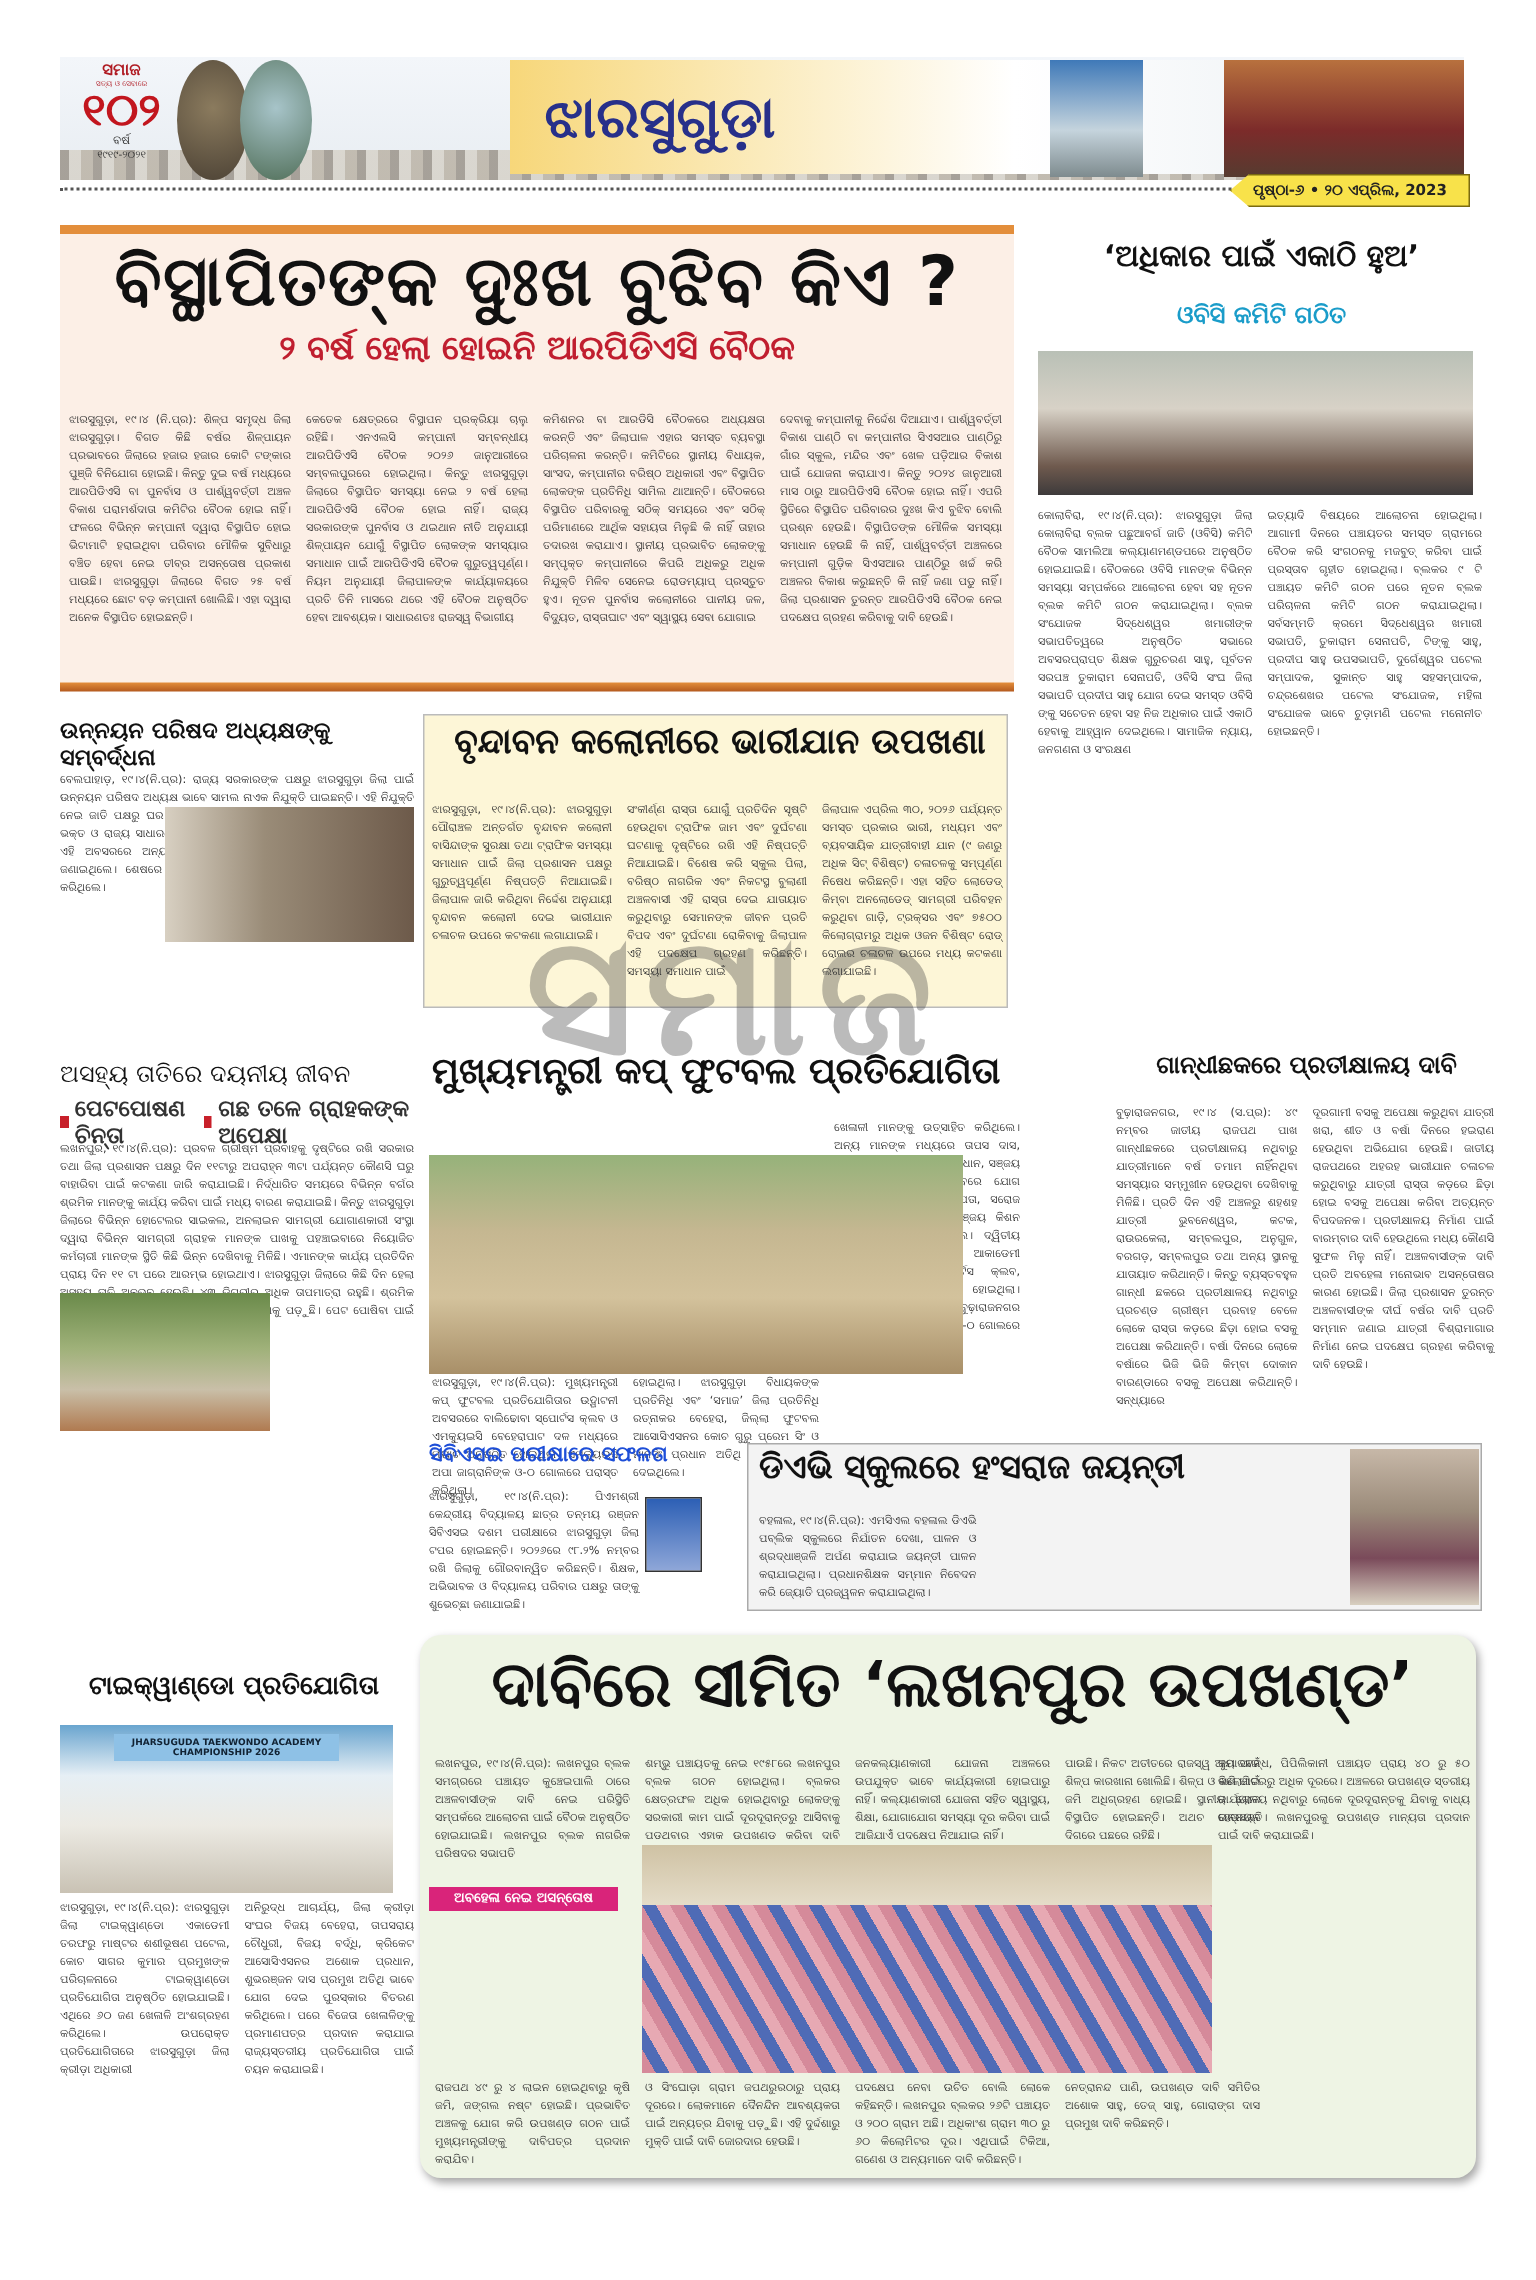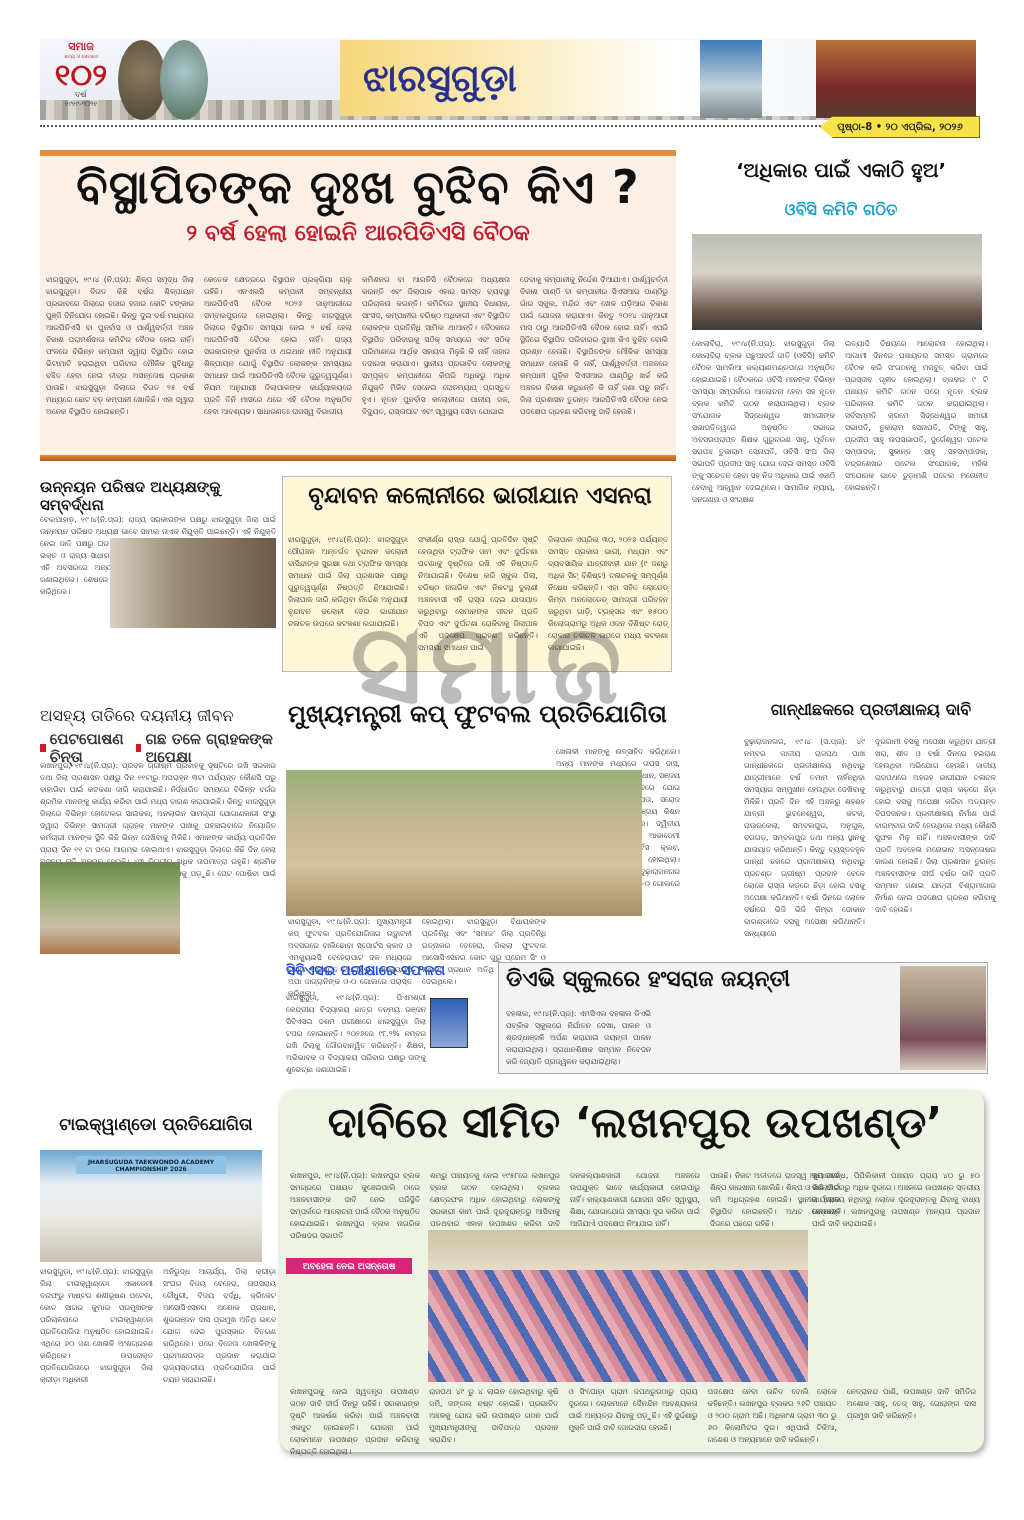--- a/index.html
+++ b/index.html
@@ -119,21 +119,21 @@
   <div class="l4">ବର୍ଷ</div>
   <div class="l5">୧୯୧୯-୨୦୨୧</div>
 </div>
 <div class="abs photo ph1"></div>
 <div class="abs photo ph2"></div>
 <div class="abs mast-strip"></div>
 <div class="abs mast-title" style="left:330px;width:220px;">ଝାରସୁଗୁଡ଼ା</div>
 <div class="abs mast-img1" style="left:700px;width:62px;"></div>
 <div class="abs mast-img2" style="left:816px;width:160px;"></div>
 <div class="abs dotline"></div>
-<div class="abs pagetag">ପୃଷ୍ଠା-8 • ୨୦ ଏପ୍ରିଲ, ୨୦୨୬</div>
+<div class="abs pagetag">ପୃଷ୍ଠା-୬ • ୨୦ ଏପ୍ରିଲ, 2023</div>
 
 <div class="abs lead-box"></div>
 <div class="abs lead-topbar"></div>
 <div class="abs lead-head">ବିସ୍ଥାପିତଙ୍କ ଦୁଃଖ ବୁଝିବ କିଏ ?</div>
 <div class="abs lead-sub">୨ ବର୍ଷ ହେଲା ହୋଇନି ଆରପିଡିଏସି ବୈଠକ</div>
 <div class="abs lead-cols cols">
   <p class="col">ଝାରସୁଗୁଡ଼ା, ୧୯।୪ (ନି.ପ୍ର): ଶିଳ୍ପ ସମୃଦ୍ଧ ଜିଲା ଝାରସୁଗୁଡ଼ା। ବିଗତ କିଛି ବର୍ଷର ଶିଳ୍ପାୟନ ପ୍ରଭାବରେ ଜିଲାରେ ହଜାର ହଜାର କୋଟି ଟଙ୍କାର ପୁଞ୍ଜି ବିନିଯୋଗ ହୋଇଛି। କିନ୍ତୁ ଦୁଇ ବର୍ଷ ମଧ୍ୟରେ ଆରପିଡିଏସି ବା ପୁନର୍ବାସ ଓ ପାର୍ଶ୍ୱବର୍ତ୍ତୀ ଅଞ୍ଚଳ ବିକାଶ ପରାମର୍ଶଦାତା କମିଟିର ବୈଠକ ହୋଇ ନାହିଁ। ଫଳରେ ବିଭିନ୍ନ କମ୍ପାନୀ ଦ୍ୱାରା ବିସ୍ଥାପିତ ହୋଇ ଭିଟାମାଟି ହରାଇଥିବା ପରିବାର ମୌଳିକ ସୁବିଧାରୁ ବଞ୍ଚିତ ହେବା ନେଇ ତୀବ୍ର ଅସନ୍ତୋଷ ପ୍ରକାଶ ପାଉଛି। ଝାରସୁଗୁଡ଼ା ଜିଲାରେ ବିଗତ ୨୫ ବର୍ଷ ମଧ୍ୟରେ ଛୋଟ ବଡ଼ କମ୍ପାନୀ ଖୋଲିଛି। ଏହା ଦ୍ୱାରା ଅନେକ ବିସ୍ଥାପିତ ହୋଇଛନ୍ତି।</p>
   <p class="col">କେତେକ କ୍ଷେତ୍ରରେ ବିସ୍ଥାପନ ପ୍ରକ୍ରିୟା ଚାଲୁ ରହିଛି। ଏନଏଲସି କମ୍ପାନୀ ସମ୍ବନ୍ଧୀୟ ଆରପିଡିଏସି ବୈଠକ ୨୦୨୬ ଜାନୁଆରୀରେ ସମ୍ବଲପୁରରେ ହୋଇଥିଲା। କିନ୍ତୁ ଝାରସୁଗୁଡ଼ା ଜିଲାରେ ବିସ୍ଥାପିତ ସମସ୍ୟା ନେଇ ୨ ବର୍ଷ ହେଲା ଆରପିଡିଏସି ବୈଠକ ହୋଇ ନାହିଁ। ରାଜ୍ୟ ସରକାରଙ୍କ ପୁନର୍ବାସ ଓ ଥଇଥାନ ନୀତି ଅନୁଯାୟୀ ଶିଳ୍ପାୟନ ଯୋଗୁଁ ବିସ୍ଥାପିତ ଲୋକଙ୍କ ସମସ୍ୟାର ସମାଧାନ ପାଇଁ ଆରପିଡିଏସି ବୈଠକ ଗୁରୁତ୍ୱପୂର୍ଣ୍ଣ। ନିୟମ ଅନୁଯାୟୀ ଜିଲାପାଳଙ୍କ କାର୍ଯ୍ୟାଳୟରେ ପ୍ରତି ତିନି ମାସରେ ଥରେ ଏହି ବୈଠକ ଅନୁଷ୍ଠିତ ହେବା ଆବଶ୍ୟକ। ସାଧାରଣତଃ ରାଜସ୍ୱ ବିଭାଗୀୟ</p>
   <p class="col">କମିଶନର ବା ଆରଡିସି ବୈଠକରେ ଅଧ୍ୟକ୍ଷତା କରନ୍ତି ଏବଂ ଜିଲାପାଳ ଏହାର ସମସ୍ତ ବ୍ୟବସ୍ଥା ପରିଚାଳନା କରନ୍ତି। କମିଟିରେ ସ୍ଥାନୀୟ ବିଧାୟକ, ସାଂସଦ, କମ୍ପାନୀର ବରିଷ୍ଠ ଅଧିକାରୀ ଏବଂ ବିସ୍ଥାପିତ ଲୋକଙ୍କ ପ୍ରତିନିଧି ସାମିଲ ଥାଆନ୍ତି। ବୈଠକରେ ବିସ୍ଥାପିତ ପରିବାରକୁ ସଠିକ୍ ସମୟରେ ଏବଂ ସଠିକ୍ ପରିମାଣରେ ଆର୍ଥିକ ସହାୟତା ମିଳୁଛି କି ନାହିଁ ତାହାର ତଦାରଖ କରାଯାଏ। ସ୍ଥାନୀୟ ପ୍ରଭାବିତ ଲୋକଙ୍କୁ ସମ୍ପୃକ୍ତ କମ୍ପାନୀରେ କିପରି ଅଧିକରୁ ଅଧିକ ନିଯୁକ୍ତି ମିଳିବ ସେନେଇ ରୋଡମ୍ୟାପ୍ ପ୍ରସ୍ତୁତ ହୁଏ। ନୂତନ ପୁନର୍ବାସ କଲୋନୀରେ ପାନୀୟ ଜଳ, ବିଦ୍ୟୁତ, ରାସ୍ତାଘାଟ ଏବଂ ସ୍ୱାସ୍ଥ୍ୟ ସେବା ଯୋଗାଇ</p>
   <p class="col">ଦେବାକୁ କମ୍ପାନୀକୁ ନିର୍ଦ୍ଦେଶ ଦିଆଯାଏ। ପାର୍ଶ୍ୱବର୍ତ୍ତୀ ବିକାଶ ପାଣ୍ଠି ବା କମ୍ପାନୀର ସିଏସଆର ପାଣ୍ଠିରୁ ଗାଁର ସ୍କୁଲ, ମନ୍ଦିର ଏବଂ ଖେଳ ପଡ଼ିଆର ବିକାଶ ପାଇଁ ଯୋଜନା କରାଯାଏ। କିନ୍ତୁ ୨୦୨୪ ଜାନୁଆରୀ ମାସ ଠାରୁ ଆରପିଡିଏସି ବୈଠକ ହୋଇ ନାହିଁ। ଏପରି ସ୍ଥିତିରେ ବିସ୍ଥାପିତ ପରିବାରର ଦୁଃଖ କିଏ ବୁଝିବ ବୋଲି ପ୍ରଶ୍ନ ହେଉଛି। ବିସ୍ଥାପିତଙ୍କ ମୌଳିକ ସମସ୍ୟା ସମାଧାନ ହେଉଛି କି ନାହିଁ, ପାର୍ଶ୍ୱବର୍ତ୍ତୀ ଅଞ୍ଚଳରେ କମ୍ପାନୀ ଗୁଡ଼ିକ ସିଏସଆର ପାଣ୍ଠିରୁ ଖର୍ଚ୍ଚ କରି ଅଞ୍ଚଳର ବିକାଶ କରୁଛନ୍ତି କି ନାହିଁ ଜଣା ପଡୁ ନାହିଁ। ଜିଲା ପ୍ରଶାସନ ତୁରନ୍ତ ଆରପିଡିଏସି ବୈଠକ ନେଇ ପଦକ୍ଷେପ ଗ୍ରହଣ କରିବାକୁ ଦାବି ହେଉଛି।</p>
@@ -146,21 +146,21 @@
 <div class="abs r1-cols cols">
   <p class="col">କୋଲାବିରା, ୧୯।୪(ନି.ପ୍ର): ଝାରସୁଗୁଡ଼ା ଜିଲା କୋଲାବିରା ବ୍ଲକ ପଛୁଆବର୍ଗ ଜାତି (ଓବିସି) କମିଟି ବୈଠକ ସାମଲିଆ କଲ୍ୟାଣମଣ୍ଡପରେ ଅନୁଷ୍ଠିତ ହୋଇଯାଇଛି। ବୈଠକରେ ଓବିସି ମାନଙ୍କ ବିଭିନ୍ନ ସମସ୍ୟା ସମ୍ପର୍କରେ ଆଲୋଚନା ହେବା ସହ ନୂତନ ବ୍ଲକ କମିଟି ଗଠନ କରାଯାଇଥିଲା। ବ୍ଲକ ସଂଯୋଜକ ସିଦ୍ଧେଶ୍ୱର ଖମାରୀଙ୍କ ସଭାପତିତ୍ୱରେ ଅନୁଷ୍ଠିତ ସଭାରେ ଅବସରପ୍ରାପ୍ତ ଶିକ୍ଷକ ଗୁରୁଚରଣ ସାହୁ, ପୂର୍ବତନ ସରପଞ୍ଚ ତୁକାରାମ ସେନାପତି, ଓବିସି ସଂଘ ଜିଲା ସଭାପତି ପ୍ରଦୀପ ସାହୁ ଯୋଗ ଦେଇ ସମସ୍ତ ଓବିସି ଙ୍କୁ ସଚେତନ ହେବା ସହ ନିଜ ଅଧିକାର ପାଇଁ ଏକାଠି ହେବାକୁ ଆହ୍ୱାନ ଦେଇଥିଲେ। ସାମାଜିକ ନ୍ୟାୟ, ଜନଗଣନା ଓ ସଂରକ୍ଷଣ</p>
   <p class="col">ଇତ୍ୟାଦି ବିଷୟରେ ଆଲୋଚନା ହୋଇଥିଲା। ଆଗାମୀ ଦିନରେ ପଞ୍ଚାୟତର ସମସ୍ତ ଗ୍ରାମରେ ବୈଠକ କରି ସଂଗଠନକୁ ମଜବୁତ୍ କରିବା ପାଇଁ ପ୍ରସ୍ତାବ ଗୃହୀତ ହୋଇଥିଲା। ବ୍ଲକର ୯ ଟି ପଞ୍ଚାୟତ କମିଟି ଗଠନ ପରେ ନୂତନ ବ୍ଲକ ପରିଚାଳନା କମିଟି ଗଠନ କରାଯାଇଥିଲା। ସର୍ବସମ୍ମତି କ୍ରମେ ସିଦ୍ଧେଶ୍ୱର ଖମାରୀ ସଭାପତି, ତୁକାରାମ ସେନାପତି, ଟିଙ୍କୁ ସାହୁ, ପ୍ରଦୀପ ସାହୁ ଉପସଭାପତି, ଦୁର୍ଗେଶ୍ୱର ପଟେଲ ସମ୍ପାଦକ, ସୁକାନ୍ତ ସାହୁ ସହସମ୍ପାଦକ, ଚନ୍ଦ୍ରଶେଖର ପଟେଲ ସଂଯୋଜକ, ମହିଳା ସଂଯୋଜକ ଭାବେ ଚୁଡ଼ାମଣି ପଟେଲ ମନୋନୀତ ହୋଇଛନ୍ତି।</p>
 </div>
 
 <div class="abs l2-head">ଉନ୍ନୟନ ପରିଷଦ ଅଧ୍ୟକ୍ଷଙ୍କୁ ସମ୍ବର୍ଦ୍ଧନା</div>
 <p class="abs col l2-text">ବେଲପାହାଡ଼, ୧୯।୪(ନି.ପ୍ର): ରାଜ୍ୟ ସରକାରଙ୍କ ପକ୍ଷରୁ ଝାରସୁଗୁଡ଼ା ଜିଲା ପାଇଁ ଉନ୍ନୟନ ପରିଷଦ ଅଧ୍ୟକ୍ଷ ଭାବେ ସାମଲ ନାଏକ ନିଯୁକ୍ତି ପାଇଛନ୍ତି। ଏହି ନିଯୁକ୍ତି ନେଇ ଜାତି ପକ୍ଷରୁ ଘର ଭୂଇଁ ସମାଜ ସଙ୍ଗଠନ, ଉଜ୍ଜ୍ୱଳନଗର ବାବା ଆଶ୍ରମର ଭକ୍ତ ଓ ରାଜ୍ୟ ସାଧାରଣ ସମ୍ପାଦକ ଶ୍ରୀ ନାଏକଙ୍କୁ ସମ୍ବର୍ଦ୍ଧିତ କରାଯାଇଥିଲା। ଏହି ଅବସରରେ ଅନ୍ୟ ସଦସ୍ୟମାନେ ଉପସ୍ଥିତ ରହି ସେମାନଙ୍କୁ ଶୁଭେଚ୍ଛା ଜଣାଇଥିଲେ। ଶେଷରେ ସମସ୍ତ ସଭାପତି ରିଙ୍କେଶ୍ୱର ସା ଧନ୍ୟବାଦ ଅର୍ପଣ କରିଥିଲେ।</p>
 <div class="abs l2-photo"></div>
 
 <div class="abs c2-box"></div>
-<div class="abs c2-head">ବୃନ୍ଦାବନ କଲୋନୀରେ ଭାରୀଯାନ ଏସନରା</div>
+<div class="abs c2-head">ବୃନ୍ଦାବନ କଲୋନୀରେ ଭାରୀଯାନ ଉପଖଣା</div>
 <div class="abs c2-cols cols">
   <p class="col">ଝାରସୁଗୁଡ଼ା, ୧୯।୪(ନି.ପ୍ର): ଝାରସୁଗୁଡ଼ା ପୌରାଞ୍ଚଳ ଅନ୍ତର୍ଗତ ବୃନ୍ଦାବନ କଲୋନୀ ବାସିନ୍ଦାଙ୍କ ସୁରକ୍ଷା ତଥା ଟ୍ରାଫିକ ସମସ୍ୟା ସମାଧାନ ପାଇଁ ଜିଲା ପ୍ରଶାସନ ପକ୍ଷରୁ ଗୁରୁତ୍ୱପୂର୍ଣ୍ଣ ନିଷ୍ପତ୍ତି ନିଆଯାଇଛି। ଜିଲାପାଳ ଜାରି କରିଥିବା ନିର୍ଦ୍ଦେଶ ଅନୁଯାୟୀ ବୃନ୍ଦାବନ କଲୋନୀ ଦେଇ ଭାରୀଯାନ ଚଳାଚଳ ଉପରେ କଟକଣା ଲଗାଯାଇଛି।</p>
   <p class="col">ସଂକୀର୍ଣ୍ଣ ରାସ୍ତା ଯୋଗୁଁ ପ୍ରତିଦିନ ସୃଷ୍ଟି ହେଉଥିବା ଟ୍ରାଫିକ ଜାମ ଏବଂ ଦୁର୍ଘଟଣା ଘଟଣାକୁ ଦୃଷ୍ଟିରେ ରଖି ଏହି ନିଷ୍ପତ୍ତି ନିଆଯାଇଛି। ବିଶେଷ କରି ସ୍କୁଲ ପିଲା, ବରିଷ୍ଠ ନାଗରିକ ଏବଂ ନିକଟସ୍ଥ ବୁଲାଣୀ ଅଞ୍ଚଳବାସୀ ଏହି ରାସ୍ତା ଦେଇ ଯାତାୟାତ କରୁଥିବାରୁ ସେମାନଙ୍କ ଜୀବନ ପ୍ରତି ବିପଦ ଏବଂ ଦୁର୍ଘଟଣା ରୋକିବାକୁ ଜିଲାପାଳ ଏହି ପଦକ୍ଷେପ ଗ୍ରହଣ କରିଛନ୍ତି। ସମସ୍ୟା ସମାଧାନ ପାଇଁ</p>
   <p class="col">ଜିଲାପାଳ ଏପ୍ରିଲ ୩୦, ୨୦୨୬ ପର୍ଯ୍ୟନ୍ତ ସମସ୍ତ ପ୍ରକାର ଭାରୀ, ମଧ୍ୟମ ଏବଂ ବ୍ୟବସାୟିକ ଯାତ୍ରୀବାହୀ ଯାନ (୯ ଜଣରୁ ଅଧିକ ସିଟ୍ ବିଶିଷ୍ଟ) ଚଳାଚଳକୁ ସମ୍ପୂର୍ଣ୍ଣ ନିଷେଧ କରିଛନ୍ତି। ଏହା ସହିତ ଲୋଡେଡ୍ କିମ୍ବା ଅନଲୋଡେଡ୍ ସାମଗ୍ରୀ ପରିବହନ କରୁଥିବା ଗାଡ଼ି, ଟ୍ରକ୍ସର ଏବଂ ୭୫୦୦ କିଲୋଗ୍ରାମରୁ ଅଧିକ ଓଜନ ବିଶିଷ୍ଟ ରୋଡ୍ ରୋଲର ଚଳାଚଳ ଉପରେ ମଧ୍ୟ କଟକଣା ଲଗାଯାଇଛି।</p>
 </div>
 
 <div class="abs l3-head">ଅସହ୍ୟ ତାତିରେ ଦୟନୀୟ ଜୀବନ</div>
 <div class="abs l3-sub">
   <span class="sq"></span>
   <span>ପେଟପୋଷଣ ଚିନ୍ତା</span>
@@ -212,18 +212,17 @@
   <p class="col" style="height:86px;overflow:hidden;">ଲଖନପୁର, ୧୯।୪(ନି.ପ୍ର): ଲଖନପୁର ବ୍ଲକ ସମଗ୍ରରେ ପଞ୍ଚାୟତ କୁଞ୍ଚେଇପାଲି ଠାରେ ଅଞ୍ଚଳବାସୀଙ୍କ ଦାବି ନେଇ ପରିସ୍ଥିତି ସମ୍ପର୍କରେ ଆଲୋଚନା ପାଇଁ ବୈଠକ ଅନୁଷ୍ଠିତ ହୋଇଯାଇଛି। ଲଖନପୁର ବ୍ଲକ ନାଗରିକ ପରିଷଦର ସଭାପତି</p>
   <p class="col" style="height:56px;overflow:hidden;">ଶମ୍ଭୁ ପଞ୍ଚାୟତକୁ ନେଇ ୧୯୫୮ରେ ଲଖନପୁର ବ୍ଲକ ଗଠନ ହୋଇଥିଲା। ବ୍ଲକର କ୍ଷେତ୍ରଫଳ ଅଧିକ ହୋଇଥିବାରୁ ଲୋକଙ୍କୁ ସରକାରୀ କାମ ପାଇଁ ଦୂରଦୂରାନ୍ତରୁ ଆସିବାକୁ ପଡୁଥିବାରୁ ଏହାକୁ ଉପଖଣ୍ଡ କରିବା ଦାବି ହେଉଛି।</p>
   <p class="col" style="height:56px;overflow:hidden;">ଜନକଲ୍ୟାଣକାରୀ ଯୋଜନା ଅଞ୍ଚଳରେ ଉପଯୁକ୍ତ ଭାବେ କାର୍ଯ୍ୟକାରୀ ହୋଇପାରୁ ନାହିଁ। କଲ୍ୟାଣକାରୀ ଯୋଜନା ସହିତ ସ୍ୱାସ୍ଥ୍ୟ, ଶିକ୍ଷା, ଯୋଗାଯୋଗ ସମସ୍ୟା ଦୂର କରିବା ପାଇଁ ଆଜିଯାଏଁ ପଦକ୍ଷେପ ନିଆଯାଇ ନାହିଁ।</p>
   <p class="col" style="height:56px;overflow:hidden;">ପାଉଛି। ନିକଟ ଅତୀତରେ ରାଜସ୍ୱ ଆୟ ପାଇଁ ଶିଳ୍ପ କାରଖାନା ଖୋଲିଛି। ଶିଳ୍ପ ଓ ଖଣି ପାଇଁ ଜମି ଅଧିଗ୍ରହଣ ହୋଇଛି। ସ୍ଥାନୀୟ ଲୋକ ବିସ୍ଥାପିତ ହୋଇଛନ୍ତି। ଅଥଚ ଉନ୍ନୟନ ଦିଗରେ ପଛରେ ରହିଛି।</p>
 </div>
 <p class="abs col lk-colR">କୁମାରବନ୍ଧ, ପିପିଲିକାନୀ ପଞ୍ଚାୟତ ପ୍ରାୟ ୪୦ ରୁ ୫୦ କିଲୋମିଟରରୁ ଅଧିକ ଦୂରରେ। ଅଞ୍ଚଳରେ ଉପଖଣ୍ଡ ସ୍ତରୀୟ କାର୍ଯ୍ୟାଳୟ ନଥିବାରୁ ଲୋକେ ଦୂରଦୂରାନ୍ତକୁ ଯିବାକୁ ବାଧ୍ୟ ହେଉଛନ୍ତି। ଲଖନପୁରକୁ ଉପଖଣ୍ଡ ମାନ୍ୟତା ପ୍ରଦାନ ପାଇଁ ଦାବି କରାଯାଇଛି।</p>
 <div class="abs lk-tag">ଅବହେଳା ନେଇ ଅସନ୍ତୋଷ</div>
 <div class="abs lk-photo-top"></div>
 <div class="abs lk-photo"></div>
 <div class="abs lk-bottom cols">
-  <p class="col">ଲଖନପୁରକୁ ନେଇ ସ୍ୱତନ୍ତ୍ର ଉପଖଣ୍ଡ ଗଠନ ଦାବି ଦୀର୍ଘ ଦିନରୁ ରହିଛି। ସରକାରଙ୍କ ଦୃଷ୍ଟି ଆକର୍ଷଣ କରିବା ପାଇଁ ଅଞ୍ଚଳବାସୀ ଏକଜୁଟ ହୋଇଛନ୍ତି। ଯୋଜନା ପାଇଁ ଲୋକମାନେ ଉପଖଣ୍ଡ ପ୍ରଦାନ କରିବାକୁ ନିଷ୍ପତ୍ତି ହୋଇଥିଲା।</p>
   <p class="col">ରାଜପଥ ୪୯ ରୁ ୪ ଲାଇନ ହୋଇଥିବାରୁ କୃଷି ଜମି, ଜଙ୍ଗଲ ନଷ୍ଟ ହୋଇଛି। ପ୍ରଭାବିତ ଅଞ୍ଚଳକୁ ଯୋଗ କରି ଉପଖଣ୍ଡ ଗଠନ ପାଇଁ ମୁଖ୍ୟମନ୍ତ୍ରୀଙ୍କୁ ଦାବିପତ୍ର ପ୍ରଦାନ କରାଯିବ।</p>
   <p class="col">ଓ ସିଂଘୋଡ଼ା ଗ୍ରାମ ଜପଥରୁରଠାରୁ ପ୍ରାୟ ଦୂରରେ। ଲୋକମାନେ ଦୈନନ୍ଦିନ ଆବଶ୍ୟକତା ପାଇଁ ଅନ୍ୟତ୍ର ଯିବାକୁ ପଡ଼ୁଛି। ଏହି ଦୁର୍ଦ୍ଦଶାରୁ ମୁକ୍ତି ପାଇଁ ଦାବି ଜୋରଦାର ହେଉଛି।</p>
   <p class="col">ପଦକ୍ଷେପ ନେବା ଉଚିତ ବୋଲି ଲୋକେ କହିଛନ୍ତି। ଲଖନପୁର ବ୍ଲକର ୨୬ଟି ପଞ୍ଚାୟତ ଓ ୨୦୦ ଗ୍ରାମ ଅଛି। ଅଧିକାଂଶ ଗ୍ରାମ ୩୦ ରୁ ୬୦ କିଲୋମିଟର ଦୂର। ଏଥିପାଇଁ ଟିକିଆ, ଗଣେଶ ଓ ଅନ୍ୟମାନେ ଦାବି କରିଛନ୍ତି।</p>
   <p class="col">ନେତ୍ରାନନ୍ଦ ପାଣି, ଉପଖଣ୍ଡ ଦାବି ସମିତିର ଅଶୋକ ସାହୁ, ତେଜ୍ ସାହୁ, ଗୋରାଙ୍ଗ ଦାସ ପ୍ରମୁଖ ଦାବି କରିଛନ୍ତି।</p>
 </div>
 
 </body></html>

